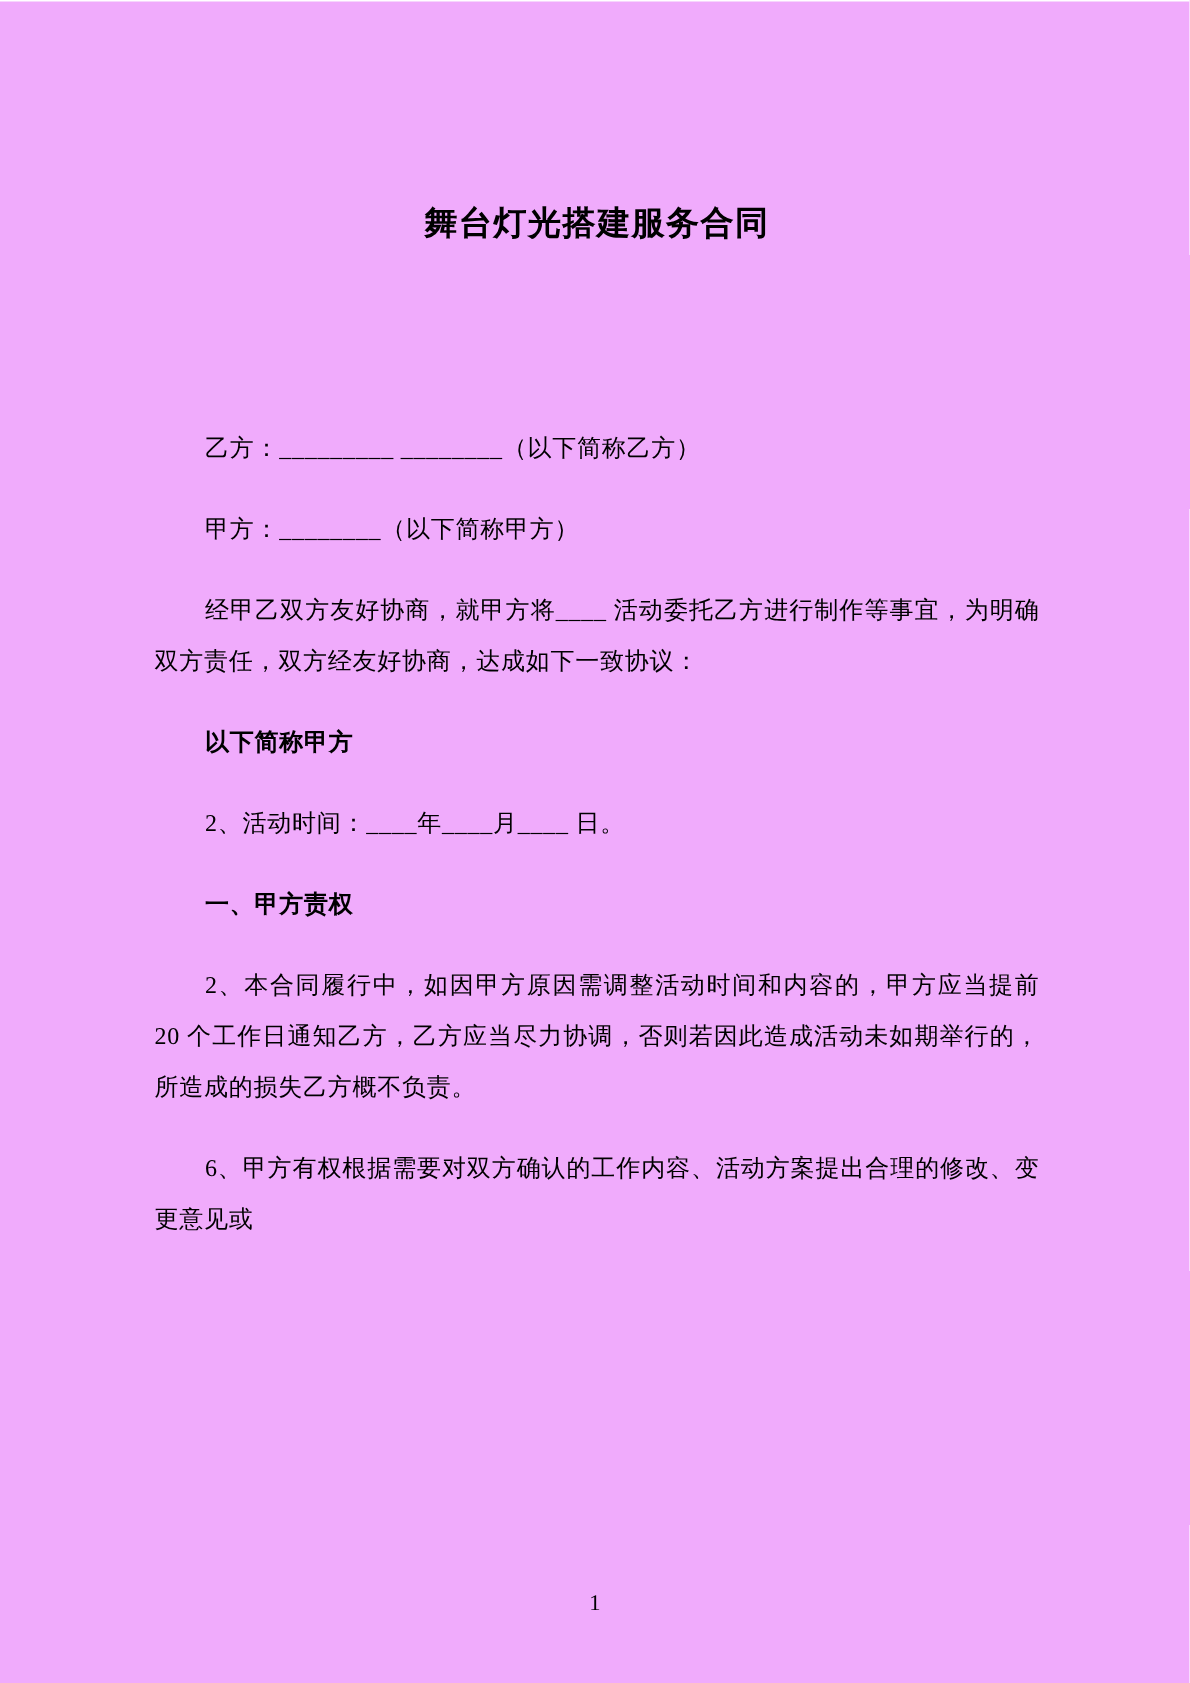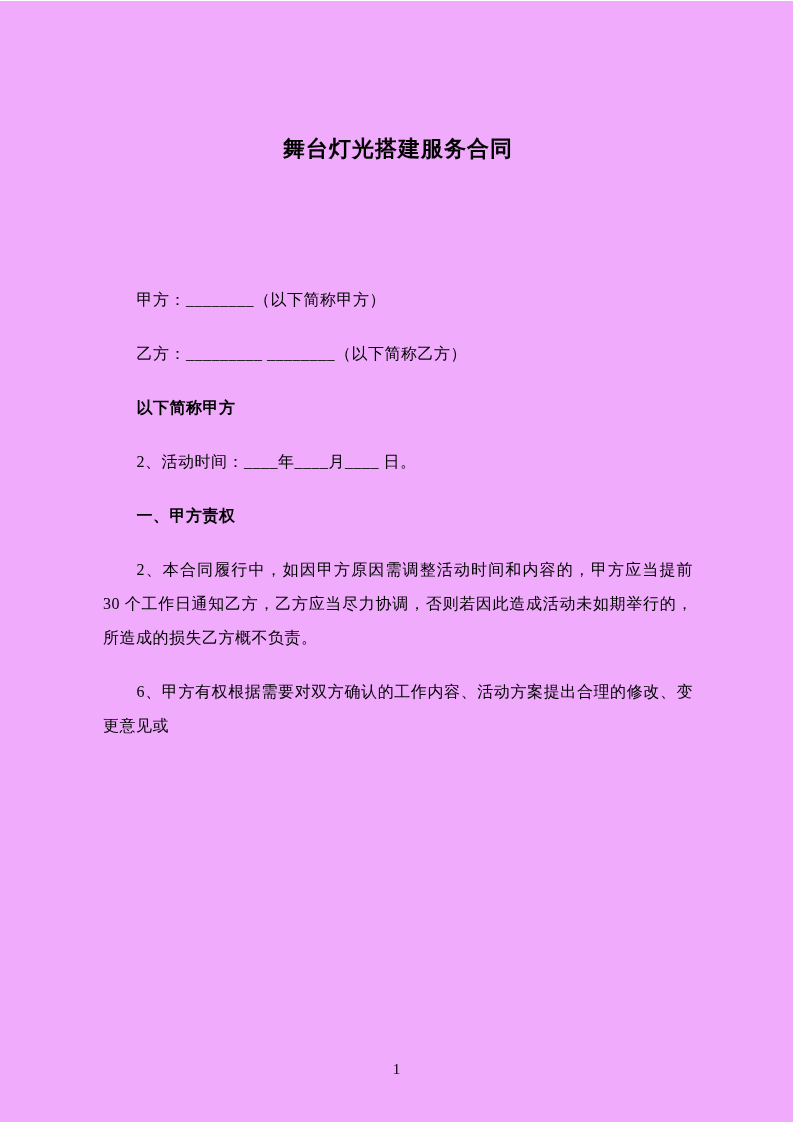--- a/index.html
+++ b/index.html
@@ -49,34 +49,35 @@
     color: #000000;
   }
 </style>
 </head>
 <body>
 
 <div class="page">
 
   <h1 class="doc-title">舞台灯光搭建服务合同</h1>
 
+  <p class="para">乙方：_________  ________（以下简称乙方）</p>
+
   <p class="para">甲方：________（以下简称甲方）</p>
 
-  <p class="para">乙方：_________  ________（以下简称乙方）</p>
-
+  <p class="para">经甲乙双方友好协商，就甲方将____  活动委托乙方进行制作等事宜，为明确双方责任，双方经友好协商，达成如下一致协议：</p>
 
   <p class="para heading">以下简称甲方</p>
 
 
   <p class="para">2、活动时间：____年____月____  日。</p>
 
 
 
   <p class="para heading">一、甲方责权</p>
 
 
-  <p class="para">2、本合同履行中，如因甲方原因需调整活动时间和内容的，甲方应当提前 30 个工作日通知乙方，乙方应当尽力协调，否则若因此造成活动未如期举行的，所造成的损失乙方概不负责。</p>
+  <p class="para">2、本合同履行中，如因甲方原因需调整活动时间和内容的，甲方应当提前 20 个工作日通知乙方，乙方应当尽力协调，否则若因此造成活动未如期举行的，所造成的损失乙方概不负责。</p>
 
   <p class="para">6、甲方有权根据需要对双方确认的工作内容、活动方案提出合理的修改、变更意见或</p>
 
   <div class="page-number">1</div>
 
 </div>
 
 </body></html>

